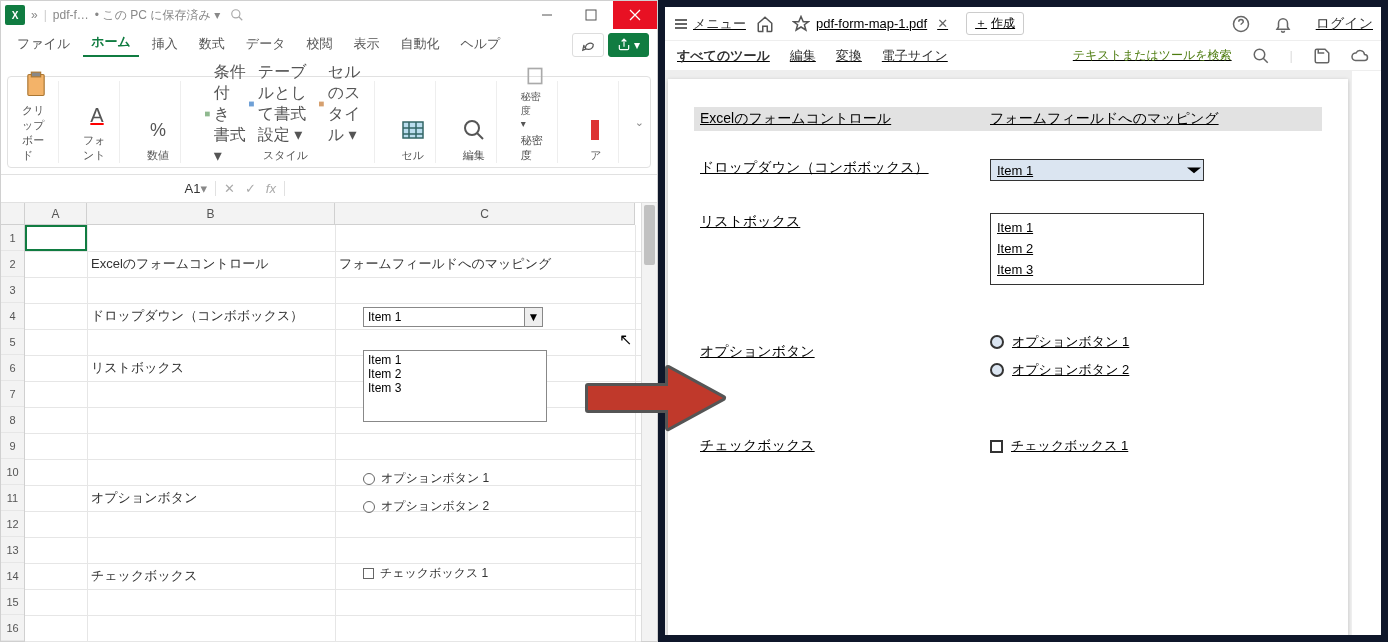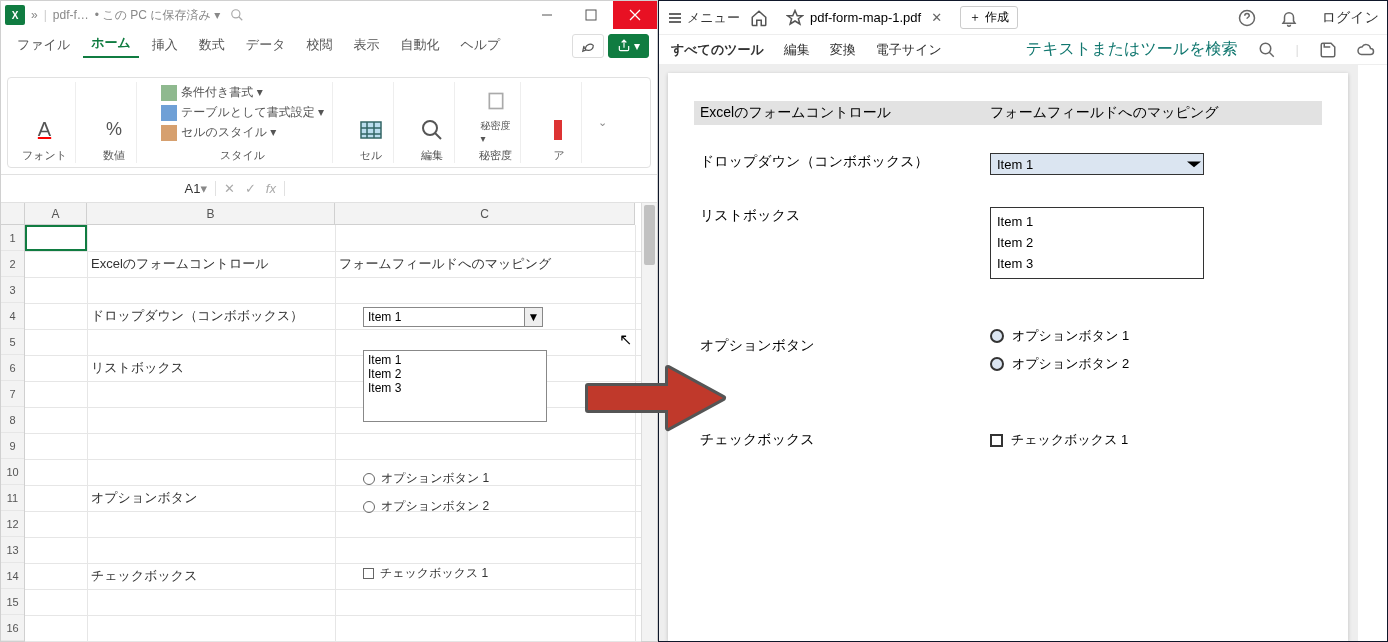--- a/index.html
+++ b/index.html
@@ -20,21 +20,21 @@
 .excel-tabs .tab.active { color: #107c41; border-bottom: 2px solid #107c41; font-weight: 600; }
 .excel-tabs .expand { margin-left:auto; display:flex; gap:4px; align-items:center;}
 .excel-tabs .rb-btn{padding:4px 8px;border:1px solid #ddd;border-radius:3px;display:flex;align-items:center;gap:3px;font-size:12px;}
 .excel-tabs .rb-btn.green{background:#107c41;color:#fff;border-color:#107c41;}
 
 .excel-ribbon { background:#fff;border:1px solid #e1e1e1;border-radius:4px;margin:0 6px;padding:4px 6px; display:flex; gap:16px; height:92px; font-size:11px; color:#555;}
 .excel-ribbon .group{display:flex;flex-direction:column;align-items:center;justify-content:flex-end;gap:2px;border-right:1px solid #eee;padding:0 8px;}
 .excel-ribbon .group:last-child{border:none;}
 .excel-ribbon .big-icon{width:28px;height:28px;display:flex;align-items:center;justify-content:center;}
 .excel-ribbon .label{font-size:11px;margin-top:2px;}
-.excel-ribbon .style-list{display:flex;flex-direction:column;gap:3px;align-items:flex-start;font-size:12px;justify-content:center;height:100%;}
+.excel-ribbon .style-list{display:flex;flex-direction:row;gap:3px;align-items:flex-start;font-size:16px;justify-content:center;height:100%;}
 .excel-ribbon .style-list .row{display:flex;align-items:center;gap:4px;}
 .excel-ribbon .sicon{width:16px;height:16px;}
 
 .formula-bar{height:30px;border-top:1px solid #e1e1e1;border-bottom:1px solid #e1e1e1;margin-top:6px;display:flex;align-items:center;font-size:13px;}
 .formula-bar .name-box{width:215px;border-right:1px solid #e1e1e1;padding:0 8px;display:flex;align-items:center;justify-content:flex-end;color:#333;}
 .formula-bar .fx-btns{padding:0 8px;border-right:1px solid #e1e1e1;display:flex;gap:10px;color:#aaa;}
 .formula-bar .fx-input{flex:1;padding:0 8px;}
 
 .grid{flex:1;display:flex;}
 .row-hdrs{width:24px;border-right:1px solid #d0d0d0;}
@@ -58,34 +58,34 @@
 .check-shape{width:11px;height:11px;border:1.5px solid #666;}
 
 .cursor{position:absolute;left:618px;top:350px;font-size:16px;}
 .vscroll{width:16px;background:#f3f3f3;border-left:1px solid #ddd;position:relative;}
 .vscroll .thumb{position:absolute;left:2px;right:2px;top:2px;height:60px;background:#c1c1c1;border-radius:2px;}
 
 
 .big-arrow{position:absolute;left:578px;top:358px;z-index:10;}
 
 
-.acrobat{flex:1;display:flex;flex-direction:column;border:1px solid #0f172a;}
+.acrobat{flex:1;display:flex;flex-direction:column;border:7px solid #0f172a;text-decoration:underline;}
 .ac-titlebar{height:34px;display:flex;align-items:center;padding:0 8px;font-size:13px;gap:10px;border-bottom:1px solid #eee;}
 .ac-titlebar .menu-btn{display:flex;align-items:center;gap:4px;color:#333;}
 .ac-titlebar .tab{display:flex;align-items:center;gap:6px;padding:4px 8px;}
 .ac-titlebar .home-icon,.ac-titlebar .star-icon{width:18px;height:18px;color:#555;}
 .ac-titlebar .spacer{flex:1;}
 .ac-titlebar .right-icons{display:flex;gap:24px;align-items:flex-start;color:#666;}
 .ac-titlebar .login{font-size:14px;color:#333;}
 .ac-titlebar .close-x{color:#666;margin-left:4px;}
 .ac-titlebar .newbtn{border:1px solid #ccc;border-radius:3px;padding:2px 8px;font-size:12px;display:flex;gap:4px;align-items:center;}
 
 .ac-toolbar{height:30px;border-bottom:1px solid #eee;display:flex;align-items:center;padding:0 12px;gap:20px;font-size:13px;color:#333;}
 .ac-toolbar .spacer{flex:1;}
-.ac-toolbar .search-hint{color:#0f766e;font-size:16px;}
+.ac-toolbar .search-hint{color:#4d7c0f;font-size:12px;}
 .ac-toolbar .tool-ic{width:18px;height:18px;color:#666;}
 
 .ac-page{flex:1;background:#eee;display:flex;justify-content:center;padding-top:8px;overflow:auto;}
 .page-paper{width:680px;background:#fff;box-shadow:0 1px 4px rgba(0,0,0,.2);padding:28px 26px;}
 .pdf-head{background:#e2e2e2;padding:3px 6px;display:flex;font-size:14px;}
 .pdf-head .c1{width:290px;} .pdf-head .c2{flex:1;}
 .pdf-row{display:flex;padding:8px 6px;font-size:14px;}
 .pdf-row .c1{width:290px;} .pdf-row .c2{flex:1;}
 .pdf-combo{border:1px solid #333;background:#dbe5f1;width:214px;height:22px;display:flex;align-items:center;padding:0 6px;font-size:13px;position:relative;}
 .pdf-combo .arrow{position:absolute;right:2px;top:2px;bottom:2px;width:14px;background:#000;clip-path:polygon(0 35%,100% 35%,50% 70%);}
@@ -144,20 +144,29 @@
             <path d="M21 11a8 8 0 01-16 1L3 21l5-2a8 8 0 0113-8z"></path>
           </svg>
         </div>
       <div class="rb-btn green"><svg width="14" height="14" viewBox="0 0 24 24" fill="none" stroke="#fff" stroke-width="2">
             <path d="M4 12v6a2 2 0 002 2h12a2 2 0 002-2v-6M16 6l-4-4-4 4M12 2v13"></path>
           </svg>▾</div>
     </div>
   </div>
 
   <div class="excel-ribbon">
+    <div class="group">
+      <div class="big-icon">
+          <svg viewBox="0 0 24 24" width="28" height="28" fill="#f3b369" stroke="#aa7733">
+            <rect x="5" y="3" width="14" height="18" rx="1"></rect>
+            <rect x="8" y="1" width="8" height="4" fill="#888"></rect>
+          </svg>
+        </div>
+      <div class="label">クリップボード</div>
+    </div>
     <div class="group">
       <div class="big-icon">
           <span style="font-size:20px;text-decoration:underline red">A</span>
         </div>
       <div class="label">フォント</div>
     </div>
     <div class="group">
       <div class="big-icon">
           <span style="font-size:18px">%</span>
         </div>

